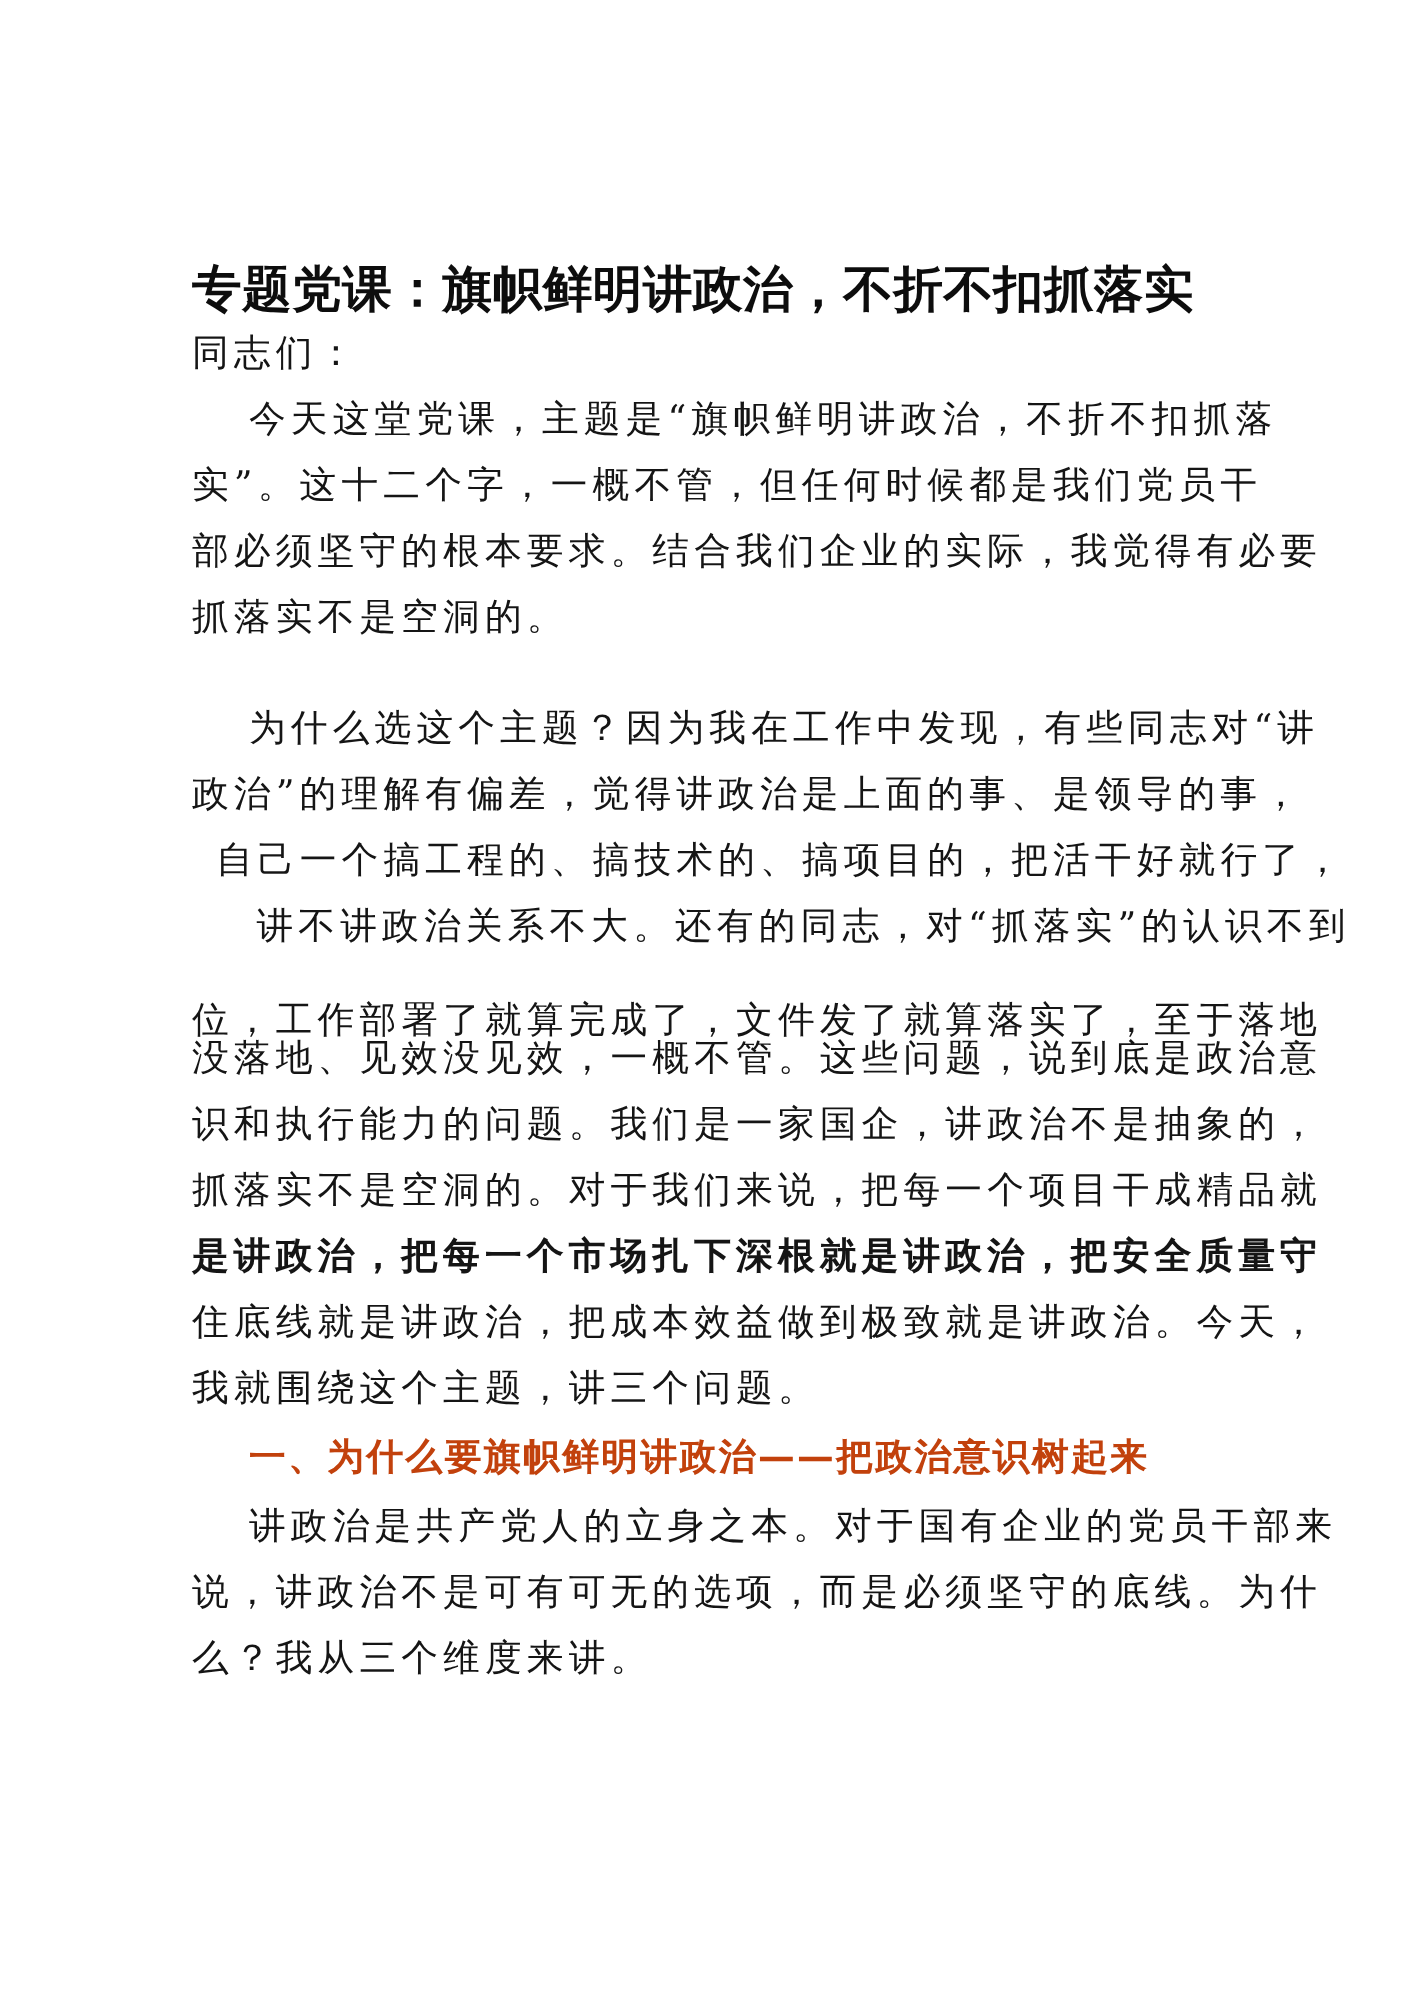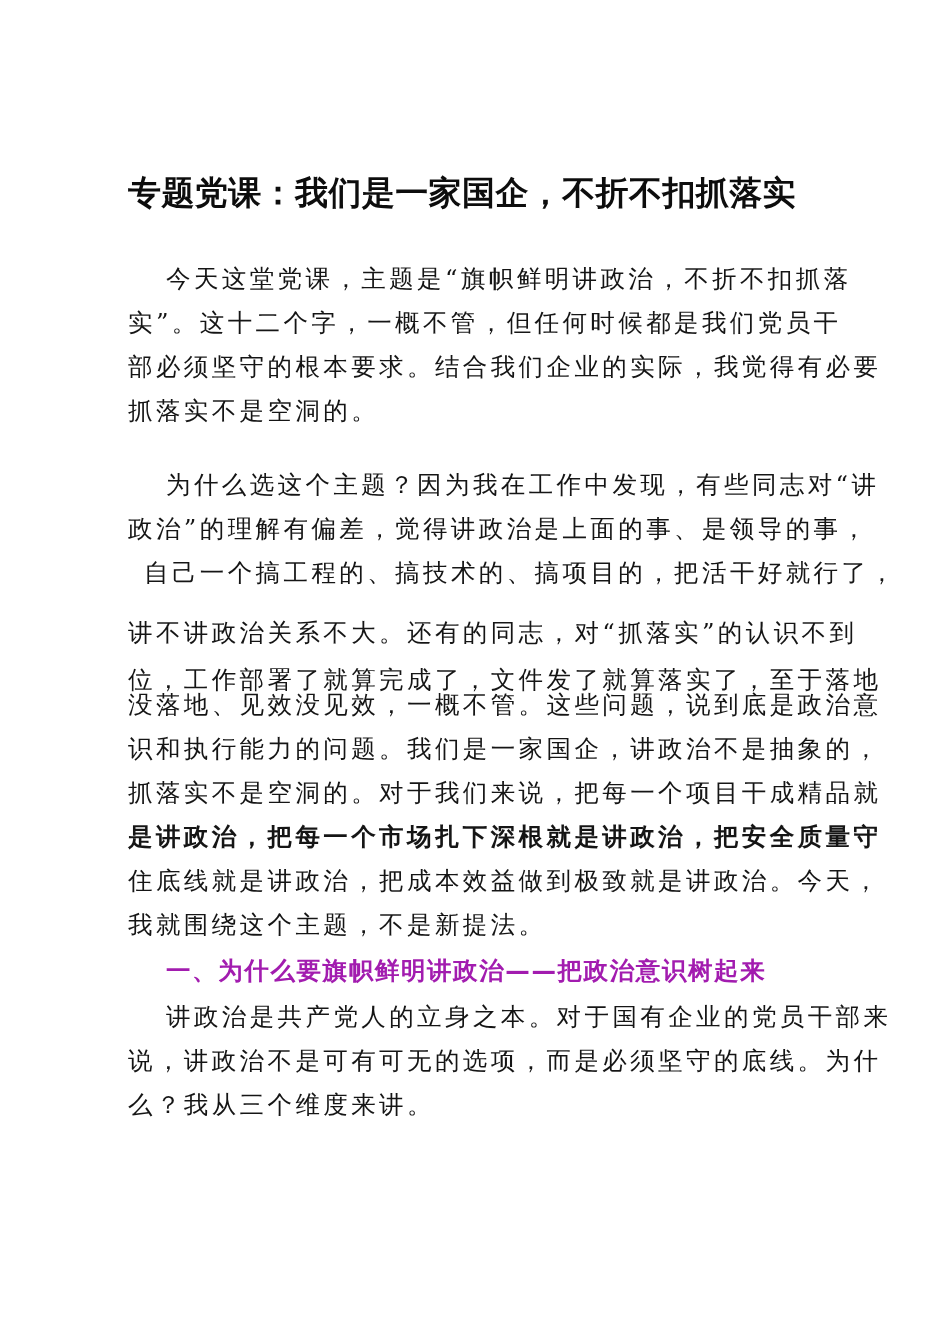--- a/index.html
+++ b/index.html
@@ -46,50 +46,51 @@
       line-height: 44px;
       white-space: nowrap;
       letter-spacing: 3.4px;
       color: #151515;
     }
     .indent { left: 166px; width: 666px; }
     .heading {
       font-family: "DejaVu Sans", "Liberation Sans", sans-serif;
       font-weight: bold;
       letter-spacing: 1.6px;
-      color: #a21caf;
+      color: #c2410c;
     }
   </style>
 </head>
 <body>
 
 <div class="page">
 
-  <div class="title">专题党课：我们是一家国企，不折不扣抓落实</div>
+  <div class="title">专题党课：旗帜鲜明讲政治，不折不扣抓落实</div>
 
+  <div class="line" style="top:213px;">同志们：</div>
 
   <div>
     <div class="line indent" style="top:257px;">今天这堂党课，主题是“旗帜鲜明讲政治，不折不扣抓落</div>
     <div class="line" style="top:301px;">实”。这十二个字，一概不管，但任何时候都是我们党员干</div>
     <div class="line" style="top:345px;">部必须坚守的根本要求。结合我们企业的实际，我觉得有必要</div>
     <div class="line" style="top:389px;">抓落实不是空洞的。</div>
   </div>
 
   <div>
     <div class="line indent" style="top:463px;">为什么选这个主题？因为我在工作中发现，有些同志对“讲</div>
     <div class="line" style="top:507px;">政治”的理解有偏差，觉得讲政治是上面的事、是领导的事，</div>
     <div class="line" style="top:551px;margin-left:16px;">自己一个搞工程的、搞技术的、搞项目的，把活干好就行了，</div>
-    <div class="line" style="top:611px;">讲不讲政治关系不大。还有的同志，对“抓落实”的认识不到</div>
+    <div class="line" style="top:595px;margin-left:43px;">讲不讲政治关系不大。还有的同志，对“抓落实”的认识不到</div>
     <div class="line" style="top:612px;margin-top:46px;">位，工作部署了就算完成了，文件发了就算落实了，至于落地</div>
     <div class="line" style="top:683px;text-align:center;">没落地、见效没见效，一概不管。这些问题，说到底是政治意</div>
     <div class="line" style="top:727px;">识和执行能力的问题。我们是一家国企，讲政治不是抽象的，</div>
     <div class="line" style="top:771px;">抓落实不是空洞的。对于我们来说，把每一个项目干成精品就</div>
     <div class="line" style="top:815px;font-weight:bold;">是讲政治，把每一个市场扎下深根就是讲政治，把安全质量守</div>
     <div class="line" style="top:859px;">住底线就是讲政治，把成本效益做到极致就是讲政治。今天，</div>
-    <div class="line" style="top:903px;">我就围绕这个主题，不是新提法。</div>
+    <div class="line" style="top:903px;">我就围绕这个主题，讲三个问题。</div>
   </div>
 
   <div class="line indent heading" style="top:949px;">一、为什么要旗帜鲜明讲政治——把政治意识树起来</div>
 
   <div>
     <div class="line indent" style="top:995px;">讲政治是共产党人的立身之本。对于国有企业的党员干部来</div>
     <div class="line" style="top:1039px;">说，讲政治不是可有可无的选项，而是必须坚守的底线。为什</div>
     <div class="line" style="top:1083px;">么？我从三个维度来讲。</div>
   </div>
 

